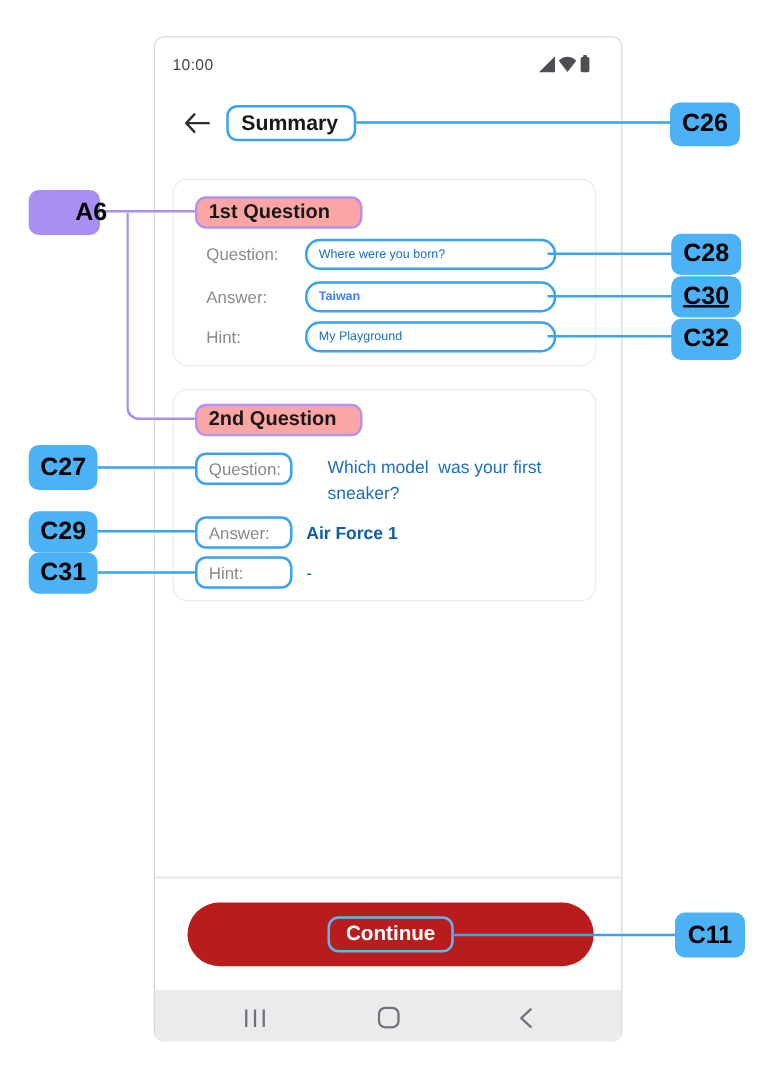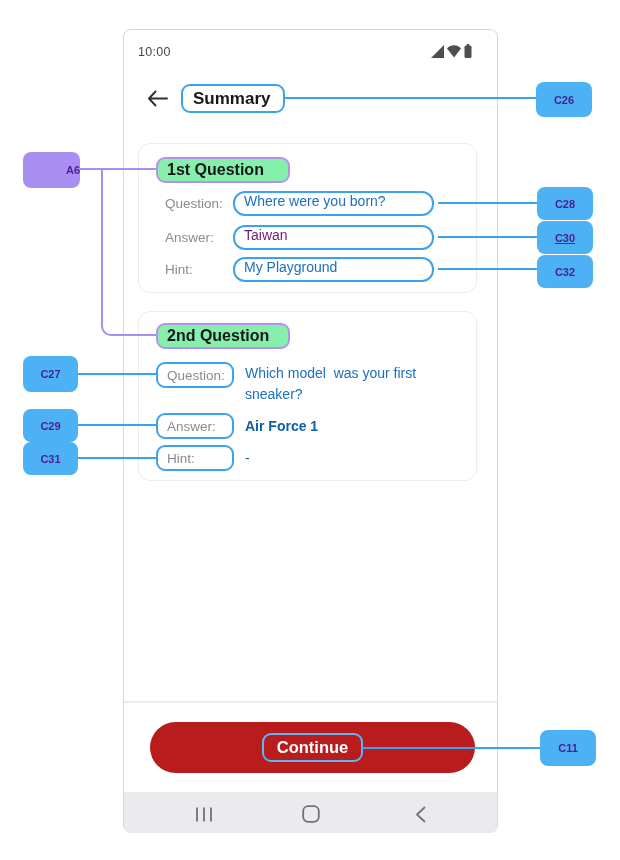--- a/index.html
+++ b/index.html
@@ -10,45 +10,45 @@
   
   .phone { position: absolute; left: 123px; top: 29px; width: 375px; height: 804px;
            border: 1px solid #d7d7da; border-radius: 8px; background: #ffffff; }
 
   .status-time { position: absolute; left: 138px; top: 45px; font-size: 12.5px; color: #454549; letter-spacing: .3px; }
   .status-icons { position: absolute; left: 431px; top: 44px; display: flex; align-items: flex-end; gap: 3px; }
 
   .back-btn { position: absolute; left: 147px; top: 90px; width: 22px; height: 18px; cursor: pointer; }
 
   .ann-outline-blue { border: 2px solid #3ba2ee; border-radius: 9px; background: #ffffff; }
-  .ann-outline-purple { border: 2px solid #b493f0; border-radius: 9px; background: #86efac; }
+  .ann-outline-purple { border: 2px solid #b493f0; border-radius: 9px; background: #fca5a5; }
 
   .title-box { position: absolute; left: 181px; top: 84px; width: 104px; height: 29px;
                display: flex; align-items: center; padding-left: 10px;
                font-size: 17px; font-weight: bold; color: #17181a; }
 
   .card { position: absolute; left: 138px; width: 339px; background: #ffffff;
           border: 1.5px solid #ececee; border-radius: 12px; }
   .card1 { top: 143px; height: 150px; }
   .card2 { top: 311px; height: 170px; }
 
   .qtitle { position: absolute; width: 134px; height: 26px; display: flex; align-items: center;
             padding-left: 9px; font-size: 16px; font-weight: bold; color: #17181a; }
 
   .row-label { position: absolute; left: 165px; height: 25px; line-height: 25px;
                font-size: 13.5px; color: #8a8a8e; }
-  .value-box { position: absolute; left: 233px; width: 201px; height: 25px;
-               display: flex; align-items: flex-start; padding-left: 9px; font-size: 14px; }
+  .value-box { position: absolute; left: 244px; width: 201px; height: 25px;
+               display: flex; align-items: center; padding-left: 9px; font-size: 10px; }
   .label-box { position: absolute; left: 156px; width: 78px; height: 26px;
                display: flex; align-items: center; padding-left: 9px;
                font-size: 13.5px; color: #8a8a8e; }
   .val-blue { color: #1b6fbe; }
-  .val-bold { color: #701a75; font-weight: normal; }
+  .val-bold { color: #3b82f6; font-weight: bold; }
 
-  .q2-value { position: absolute; left: 245px; top: 363px; width: 200px;
+  .q2-value { position: absolute; left: 262px; top: 363px; width: 200px;
               font-size: 14px; line-height: 21px; color: #1b6fbe; white-space: pre-wrap; }
   .a2-value { position: absolute; left: 245px; top: 413px; height: 26px; line-height: 26px;
               font-size: 14px; font-weight: bold; color: #0e5fa9; }
   .h2-value { position: absolute; left: 245px; top: 445px; height: 26px; line-height: 26px;
               font-size: 14px; color: #1d6b5c; }
 
   .divider { position: absolute; left: 124px; top: 701px; width: 373px; height: 1.5px; background: #ececee; }
 
   .continue-btn { position: absolute; left: 150px; top: 722px; width: 325px; height: 51px;
                   border-radius: 26px; background: #b91c1c; border: none;
@@ -62,22 +62,22 @@
               display: flex; align-items: center; justify-content: center; cursor: pointer; }
 
   
   .line { position: absolute; height: 2px; background: #3ba2ee; z-index: 4; }
   .line-purple { position: absolute; height: 2px; background: #a98ff2; z-index: 4; }
   .elbow-purple { position: absolute; left: 101px; top: 170px; width: 55px; height: 166px;
                   border-left: 2px solid #a98ff2; border-bottom: 2px solid #a98ff2;
                   border-bottom-left-radius: 10px; z-index: 3; }
 
   
-  .badge { position: absolute; background: #4cb1f5; color: #4c1d95; font-weight: bold;
-           font-size: 11px; border-radius: 8px; display: flex; align-items: center;
+  .badge { position: absolute; background: #4cb1f5; color: #000000; font-weight: bold;
+           font-size: 20px; border-radius: 8px; display: flex; align-items: center;
            justify-content: center; z-index: 5; }
   .badge--purple { background: #a98ff2; }
 </style>
 </head>
 <body>
 
 <div class="canvas">
 
   <div class="phone"></div>
 

